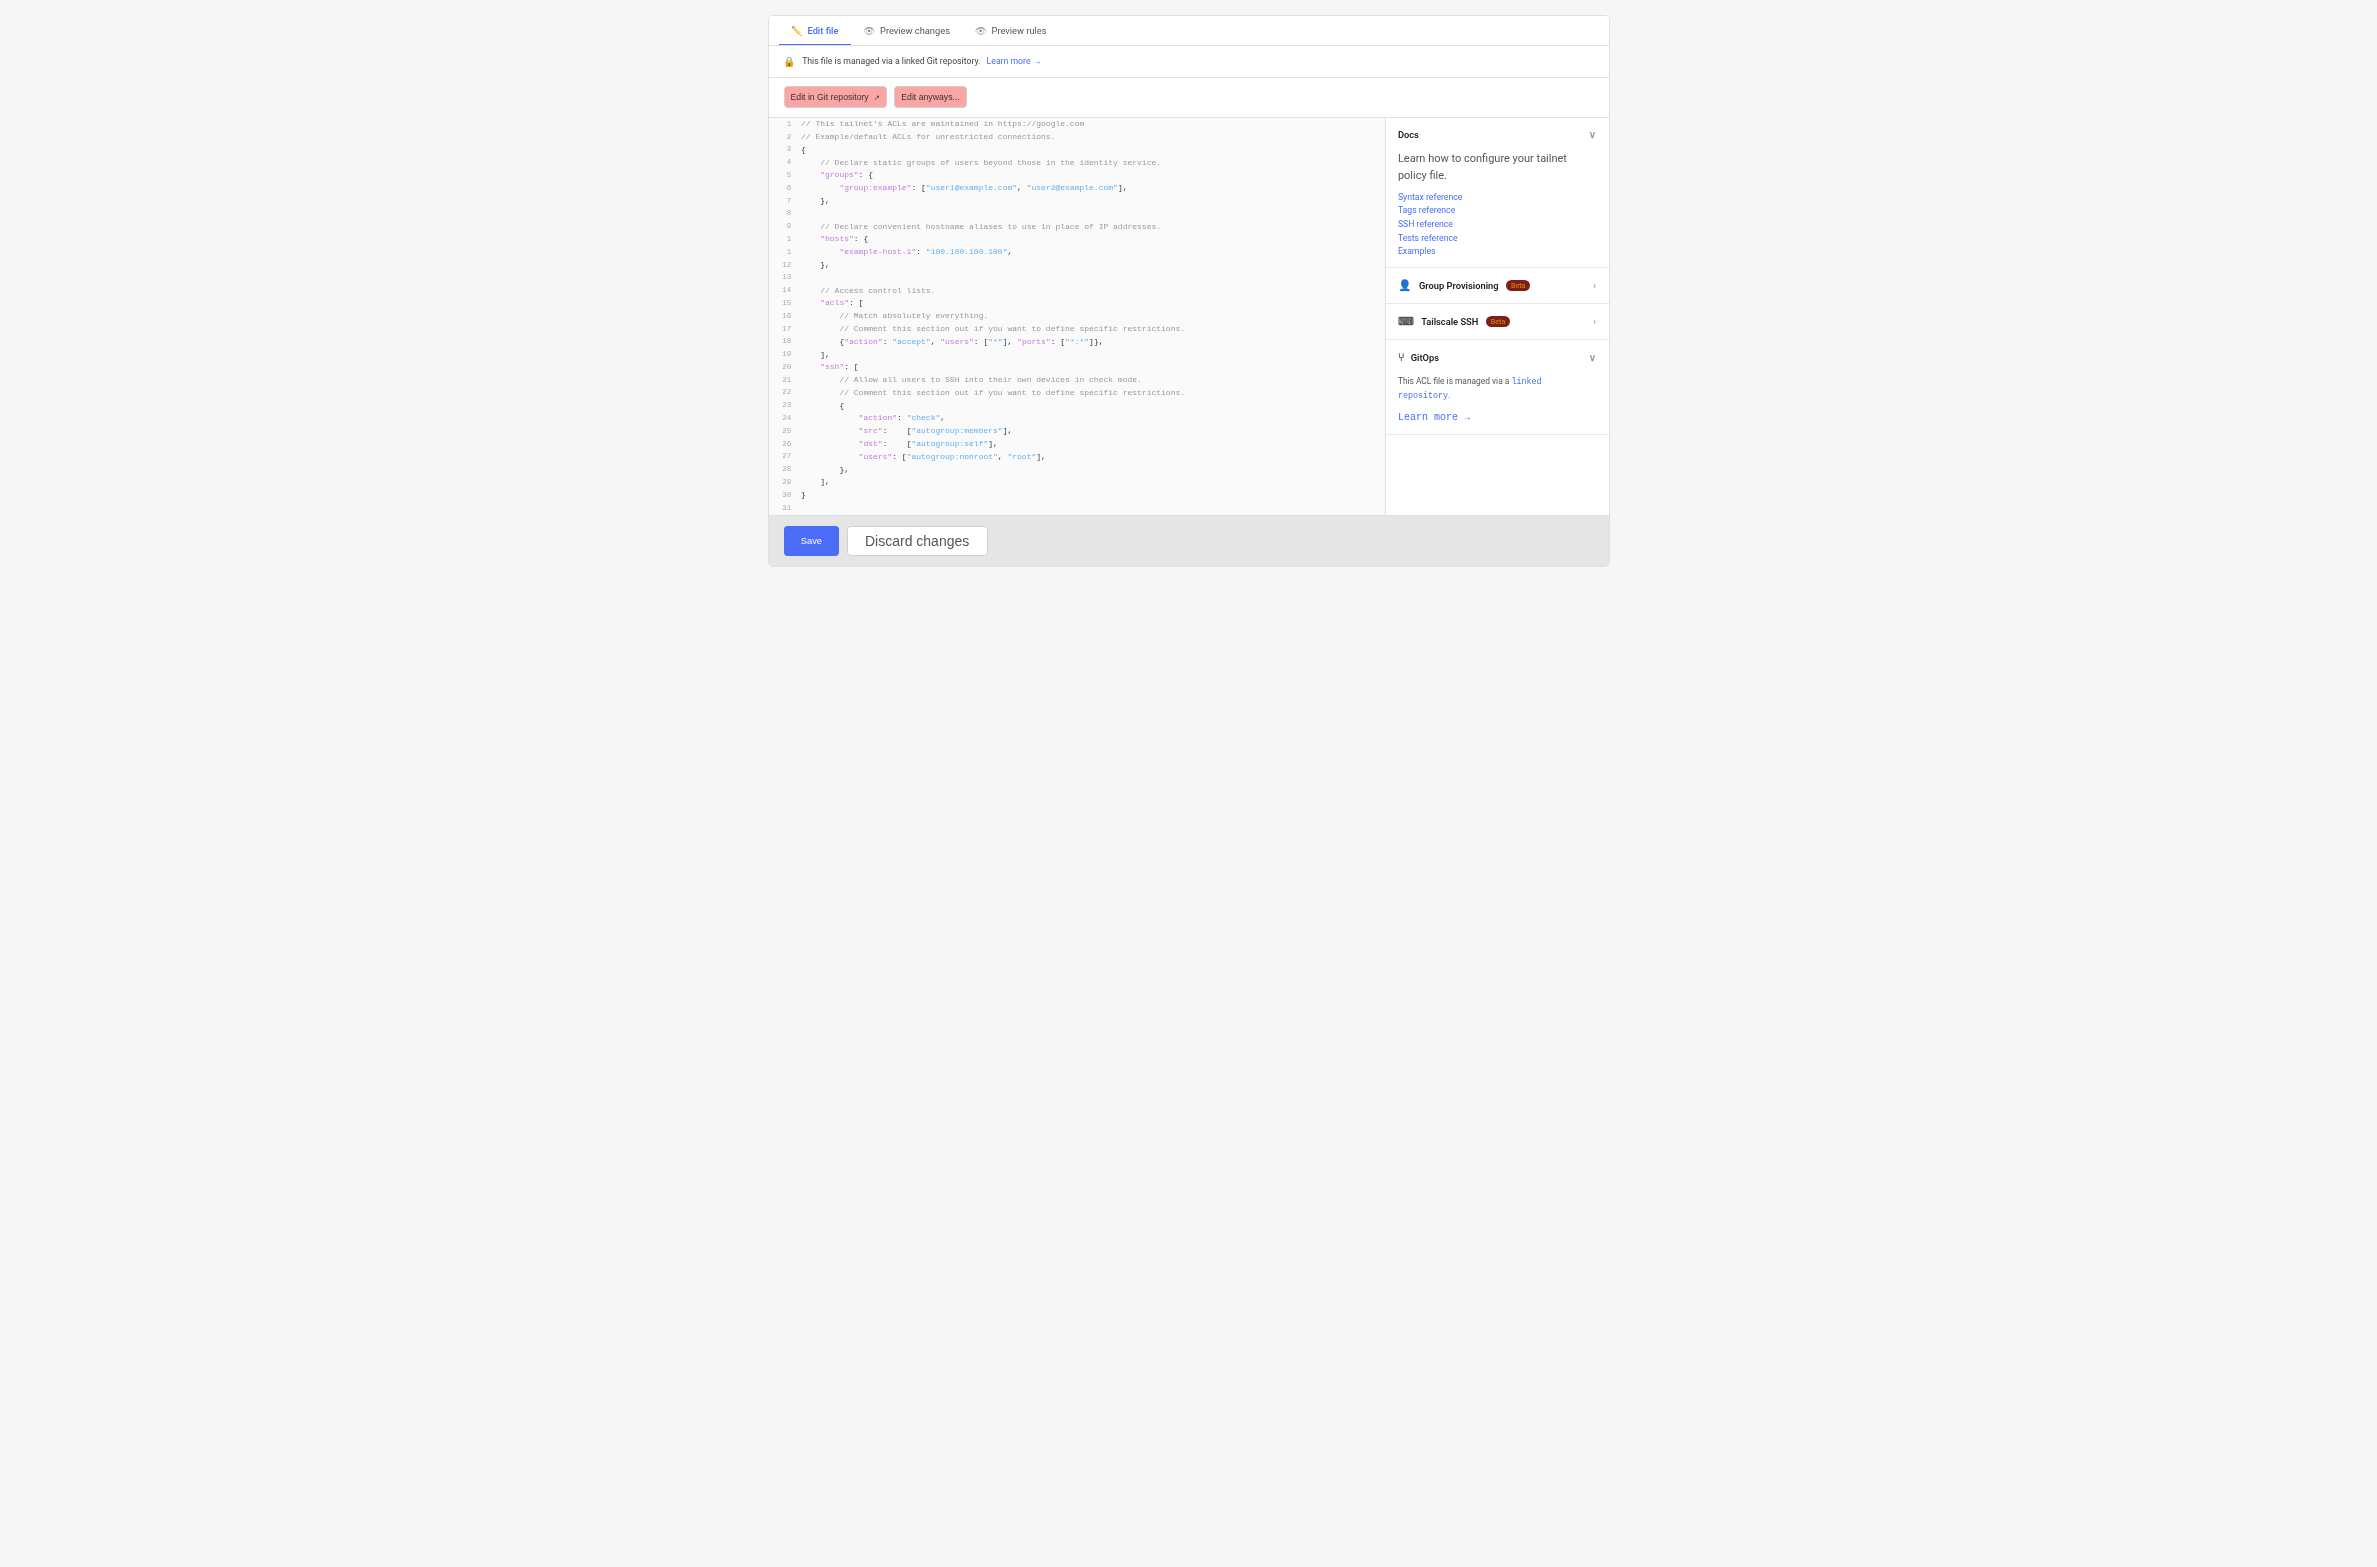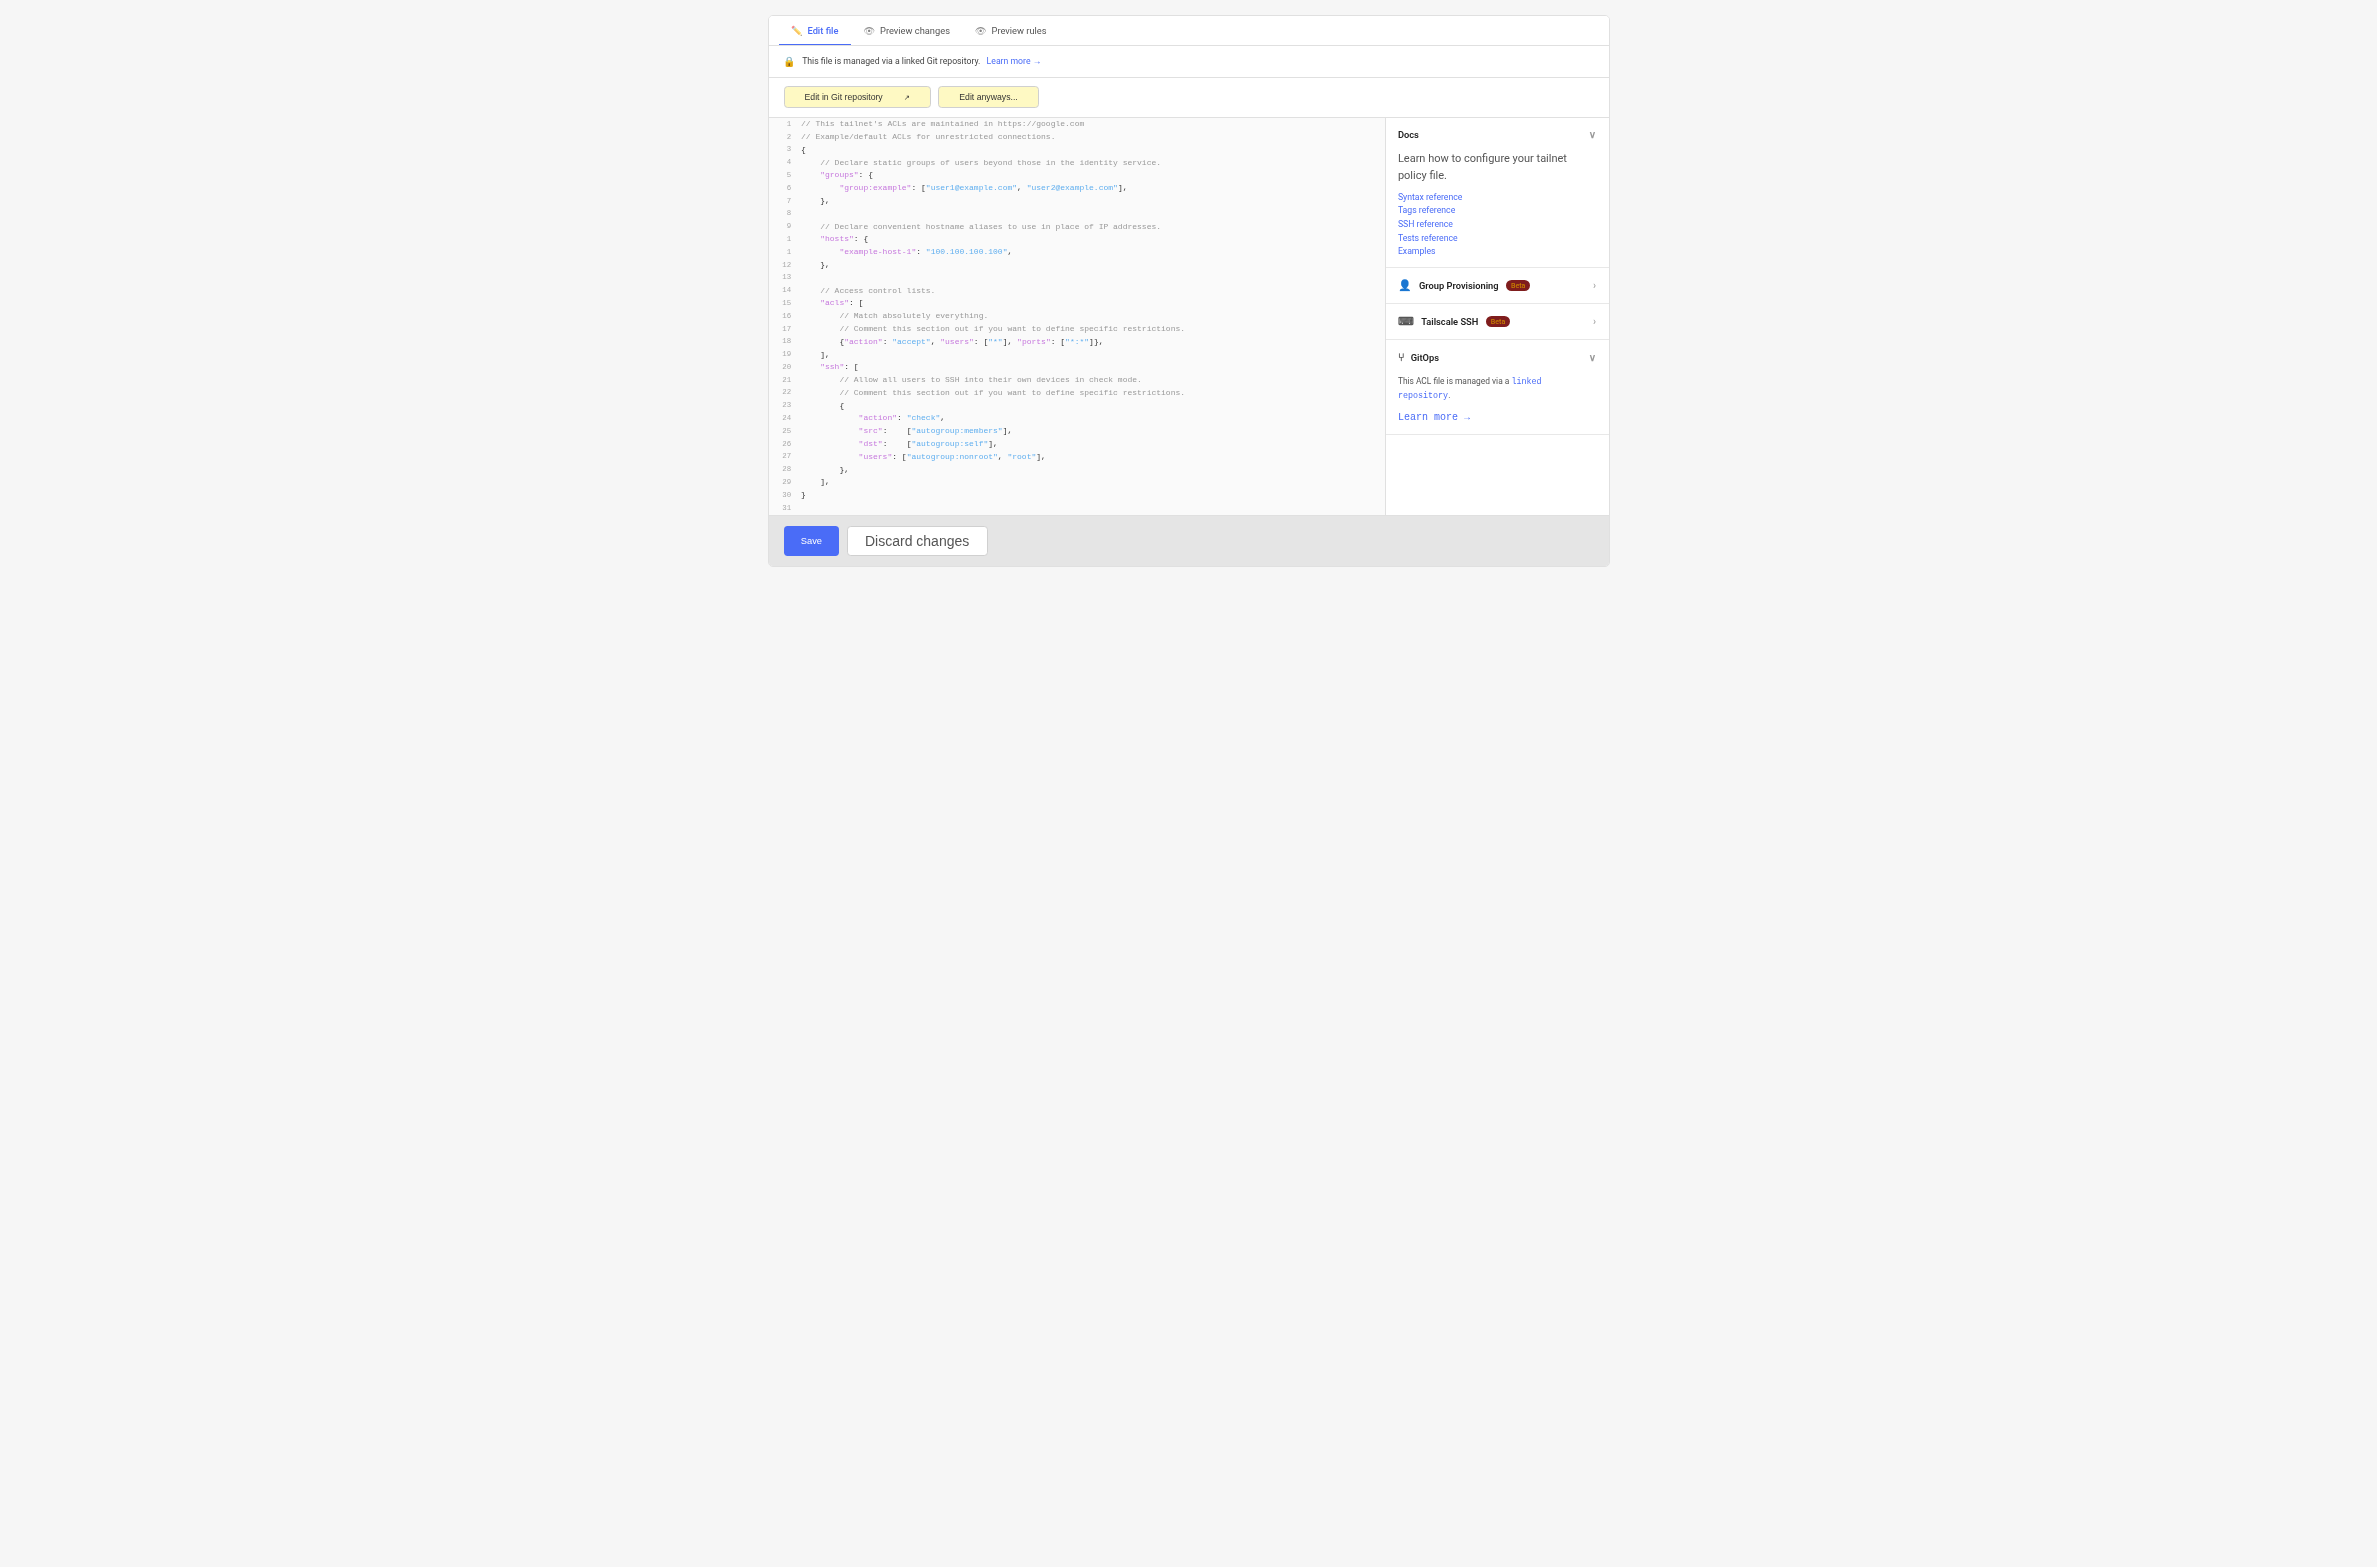--- a/index.html
+++ b/index.html
@@ -68,25 +68,25 @@
     .action-buttons {
       display: flex;
       gap: 7.4px;
       padding: 8.7px 15px;
       background: #fff;
       border-bottom: 0.6px solid #e0e0e0;
     }
     .btn-outline {
       display: flex;
       align-items: center;
-      gap: 21px;
-      padding: 5px 20px;
+      gap: 5px;
+      padding: 5px 6px;
       border: 0.6px solid #d0d0d0;
       border-radius: 3.7px;
-      background: #fef9c3;
+      background: #fca5a5;
       font-size: 8.7px;
       color: #333;
       cursor: pointer;
     }
     
     .editor-area {
       display: flex;
       min-height: 396px;
     }
     

